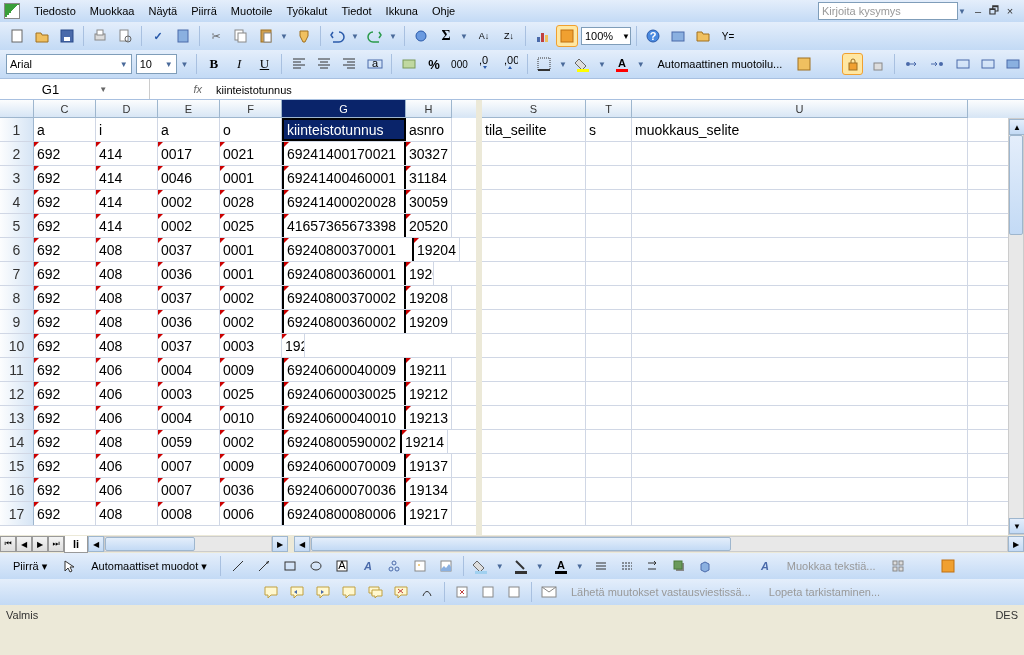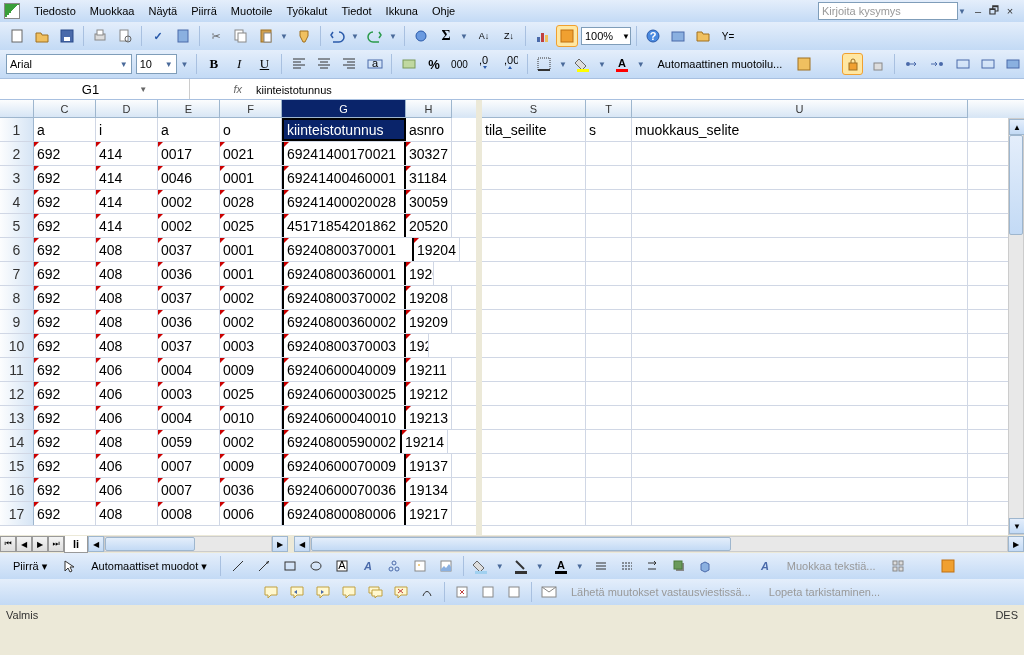--- a/index.html
+++ b/index.html
@@ -11,21 +11,21 @@
 .ask { width:140px; height:18px; border:1px solid #7f9db9; background:#fff; color:#999; padding-left:3px; display:flex; align-items:center; }
 .winctl { width:16px; height:14px; display:inline-flex; align-items:center; justify-content:center; color:#333; }
 .toolbar { display:flex; align-items:center; height:28px; background:linear-gradient(#e4eefb,#c3daf5); padding-left:6px; gap:3px; flex-wrap:nowrap; overflow:hidden; }
 .tb-btn { width:22px; height:22px; display:flex; align-items:center; justify-content:center; border:1px solid transparent; border-radius:3px; }
 .tb-sep { width:1px; height:20px; background:#a8c0e0; margin:0 2px; }
 .tb-dd { width:10px; font-size:8px; color:#4a6a9a; }
 .zoom { width:50px; height:18px; border:1px solid #7f9db9; background:#fff; padding-left:3px; display:flex; align-items:center; }
 .fmtbar { display:flex; align-items:center; height:28px; background:linear-gradient(#e4eefb,#c3daf5); padding-left:6px; gap:4px; overflow:hidden; }
 .combo { height:20px; border:1px solid #7f9db9; background:#fff; display:flex; align-items:center; padding:0 3px; }
 .combo .arr { margin-left:auto; font-size:8px; color:#4a6a9a; }
-.namebox-row { display:flex; align-items:center; height:22px; background:#fff; border-top:1px solid #a8c0e0; border-bottom:1px solid #a8c0e0;padding-left:40px; }
+.namebox-row { display:flex; align-items:center; height:22px; background:#fff; border-top:1px solid #a8c0e0; border-bottom:1px solid #a8c0e0; }
 .namebox { width:150px; border-right:1px solid #ccc; display:flex; align-items:center; justify-content:center; height:100%; }
 .fx { width:60px; display:flex; align-items:center; justify-content:flex-end; padding-right:8px; font-style:italic; color:#666; }
 .formula { flex:1; padding-left:6px; font-size:14px; }
 .grid-wrap { display:flex; height:435px; }
 .grid-left { flex:0 0 482px; display:flex; flex-direction:column; border-right:6px solid #ece9d8; position:relative; }
 .grid-right { flex:1; display:flex; flex-direction:column; position:relative; }
 .colhdr-row { display:flex; height:18px; background:linear-gradient(#fcfdfe,#d6e5f5); }
 .rowhdr-corner { width:34px; border-right:1px solid #9eb6ce; border-bottom:1px solid #9eb6ce; background:linear-gradient(#fcfdfe,#d6e5f5); }
 .colhdr { border-right:1px solid #9eb6ce; border-bottom:1px solid #9eb6ce; display:flex; align-items:center; justify-content:center; color:#333; }
 .colhdr.sel { background:#0a246a; color:#fff; }
@@ -397,21 +397,21 @@
           <div class="cell mark" style="width: 62px;">0028</div>
           <div class="cell selcol mark" style="width: 124px;">69241400020028</div>
           <div class="cell mark" style="width: 46px;">30059</div>
         </div>
         <div class="row">
           <div class="rowhdr">5</div>
           <div class="cell mark" style="width: 62px;">692</div>
           <div class="cell mark" style="width: 62px;">414</div>
           <div class="cell mark" style="width: 62px;">0002</div>
           <div class="cell mark" style="width: 62px;">0025</div>
-          <div class="cell selcol mark" style="width: 124px;">45171854201862</div>
+          <div class="cell selcol mark" style="width: 124px;">41657365673398</div>
           <div class="cell mark" style="width: 46px;">20520</div>
         </div>
         <div class="row">
           <div class="rowhdr">6</div>
           <div class="cell mark" style="width: 62px;">692</div>
           <div class="cell mark" style="width: 62px;">408</div>
           <div class="cell mark" style="width: 62px;">0037</div>
           <div class="cell mark" style="width: 62px;">0001</div>
           <div class="cell selcol mark" style="width: 132px;">69240800370001</div>
           <div class="cell mark" style="width: 46px;">19204</div>
@@ -442,21 +442,20 @@
           <div class="cell mark" style="width: 62px;">0002</div>
           <div class="cell selcol mark" style="width: 124px;">69240800360002</div>
           <div class="cell mark" style="width: 46px;">19209</div>
         </div>
         <div class="row">
           <div class="rowhdr">10</div>
           <div class="cell mark" style="width: 62px;">692</div>
           <div class="cell mark" style="width: 62px;">408</div>
           <div class="cell mark" style="width: 62px;">0037</div>
           <div class="cell mark" style="width: 62px;">0003</div>
-          <div class="cell selcol mark" style="width: 124px;">69240800370003</div>
           <div class="cell mark" style="width: 23px;">19210</div>
         </div>
         <div class="row">
           <div class="rowhdr">11</div>
           <div class="cell mark" style="width: 62px;">692</div>
           <div class="cell mark" style="width: 62px;">406</div>
           <div class="cell mark" style="width: 62px;">0004</div>
           <div class="cell mark" style="width: 62px;">0009</div>
           <div class="cell selcol mark" style="width: 124px;">69240600040009</div>
           <div class="cell mark" style="width: 46px;">19211</div>

